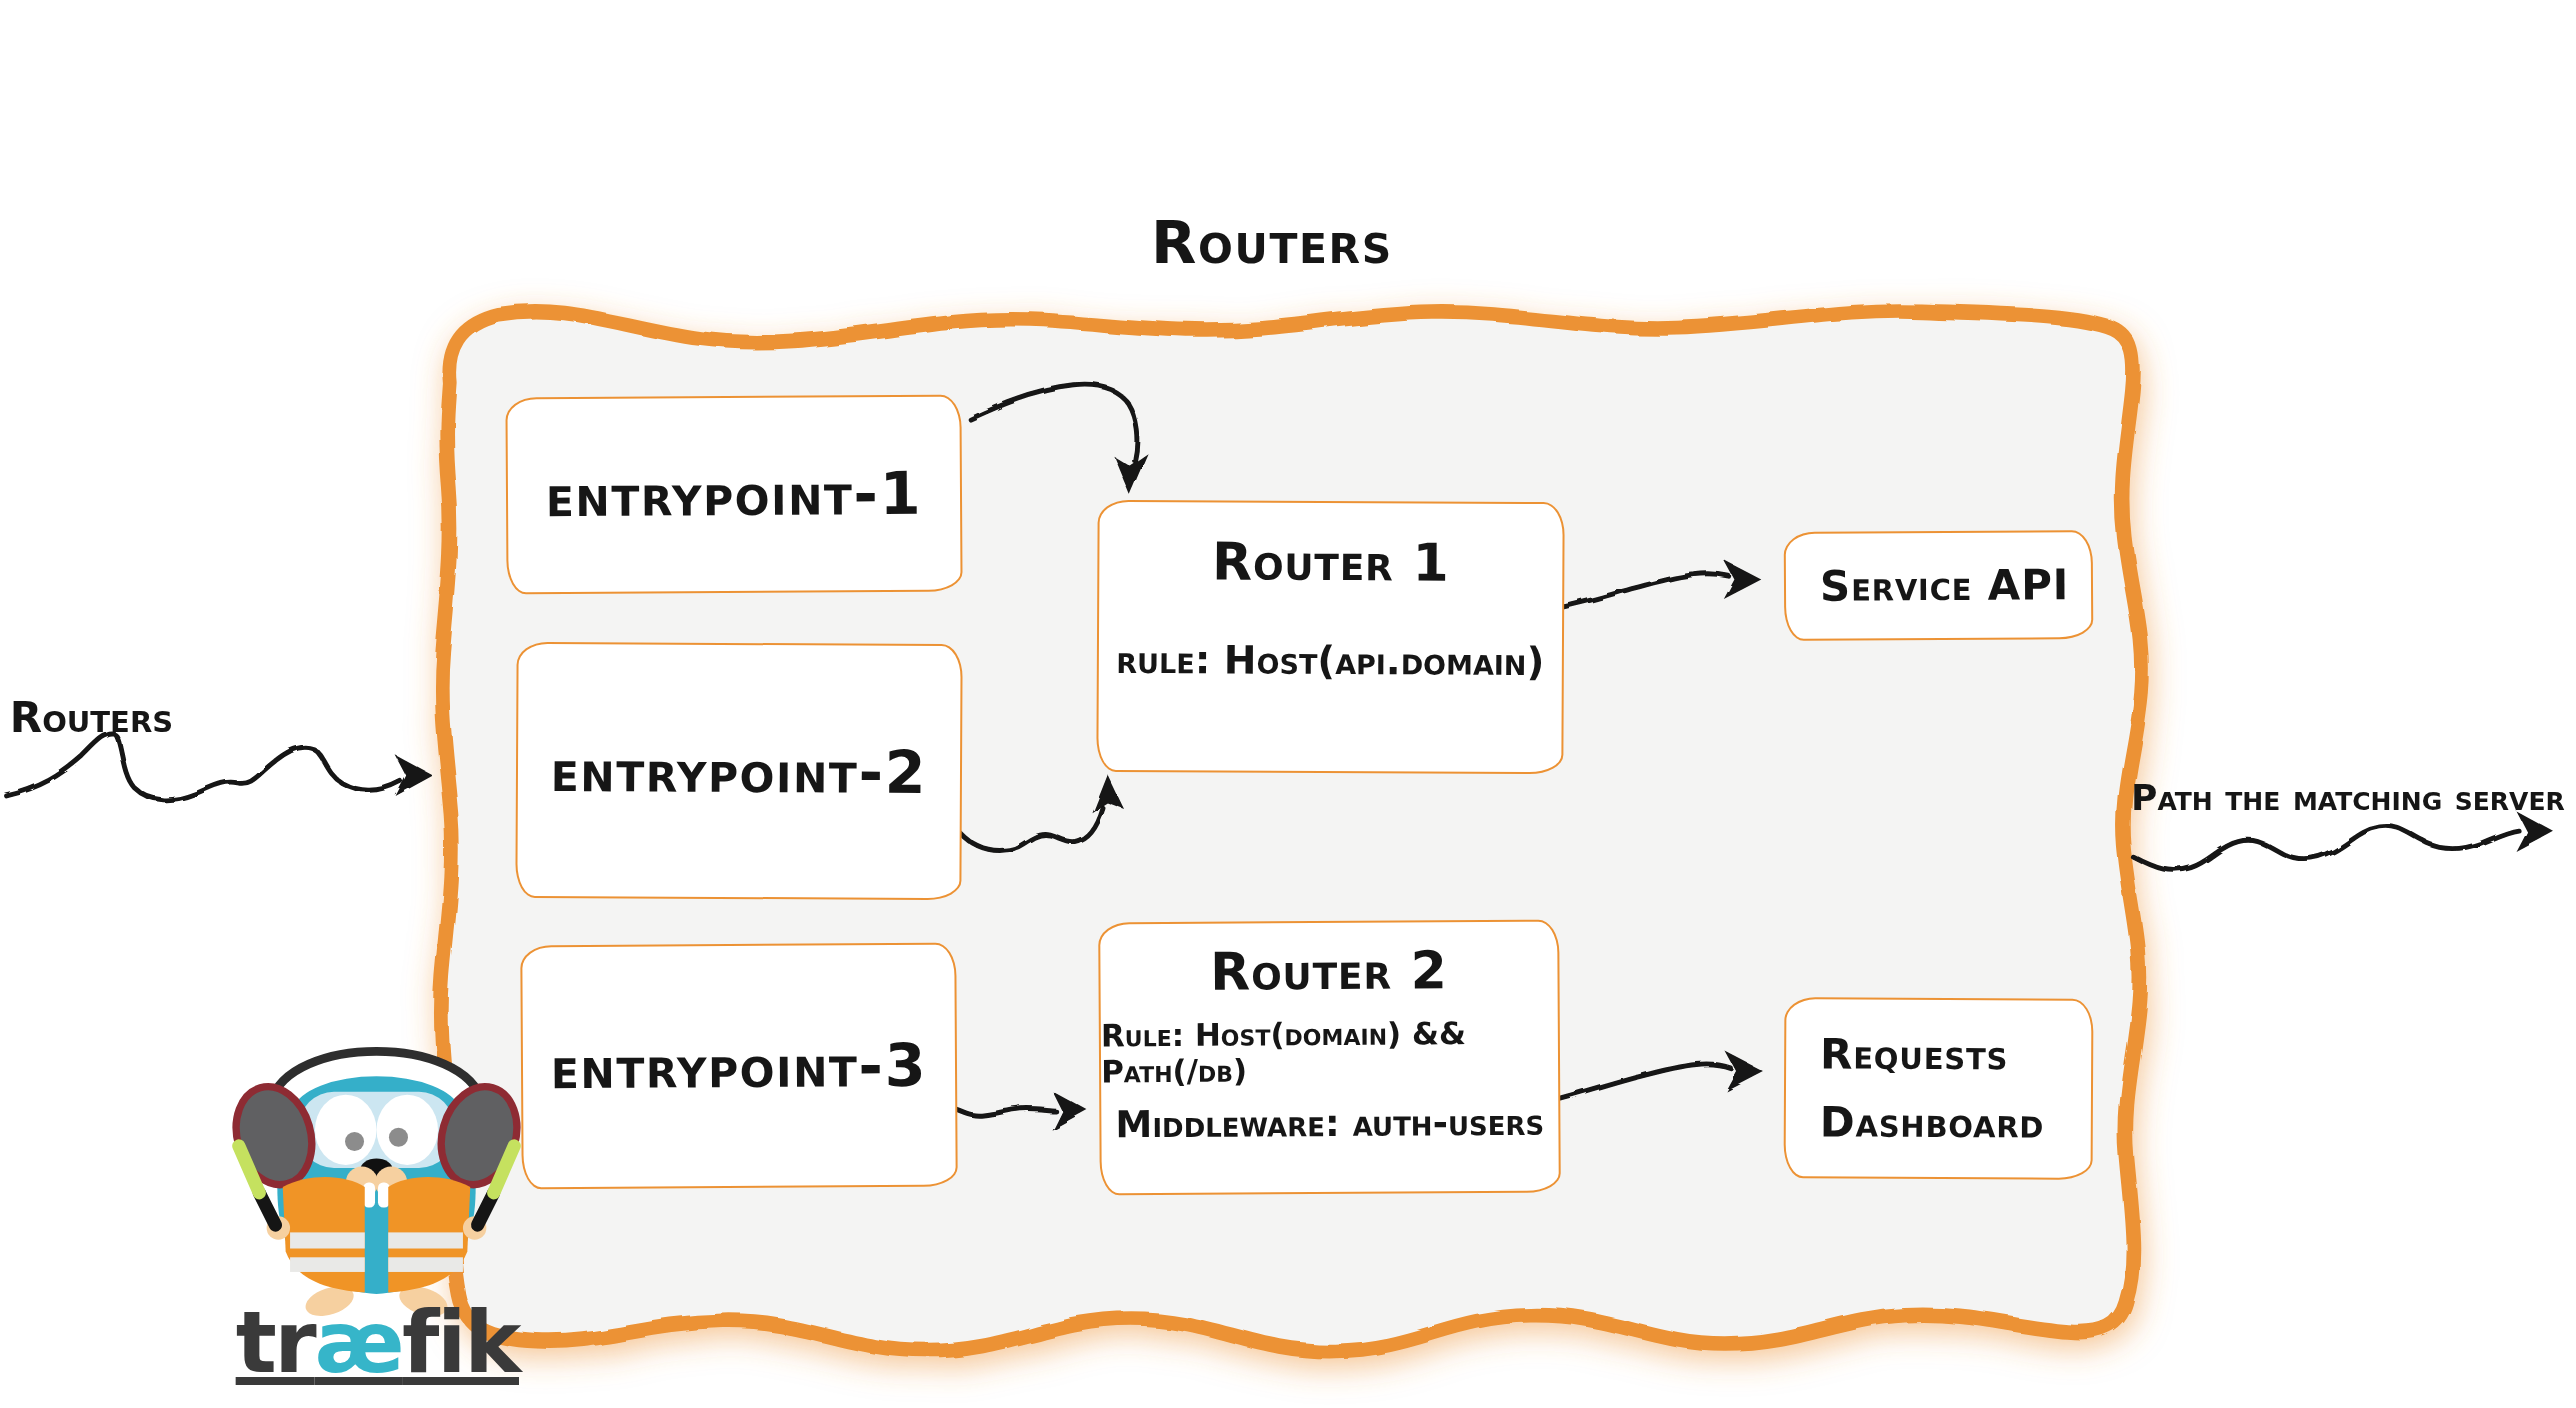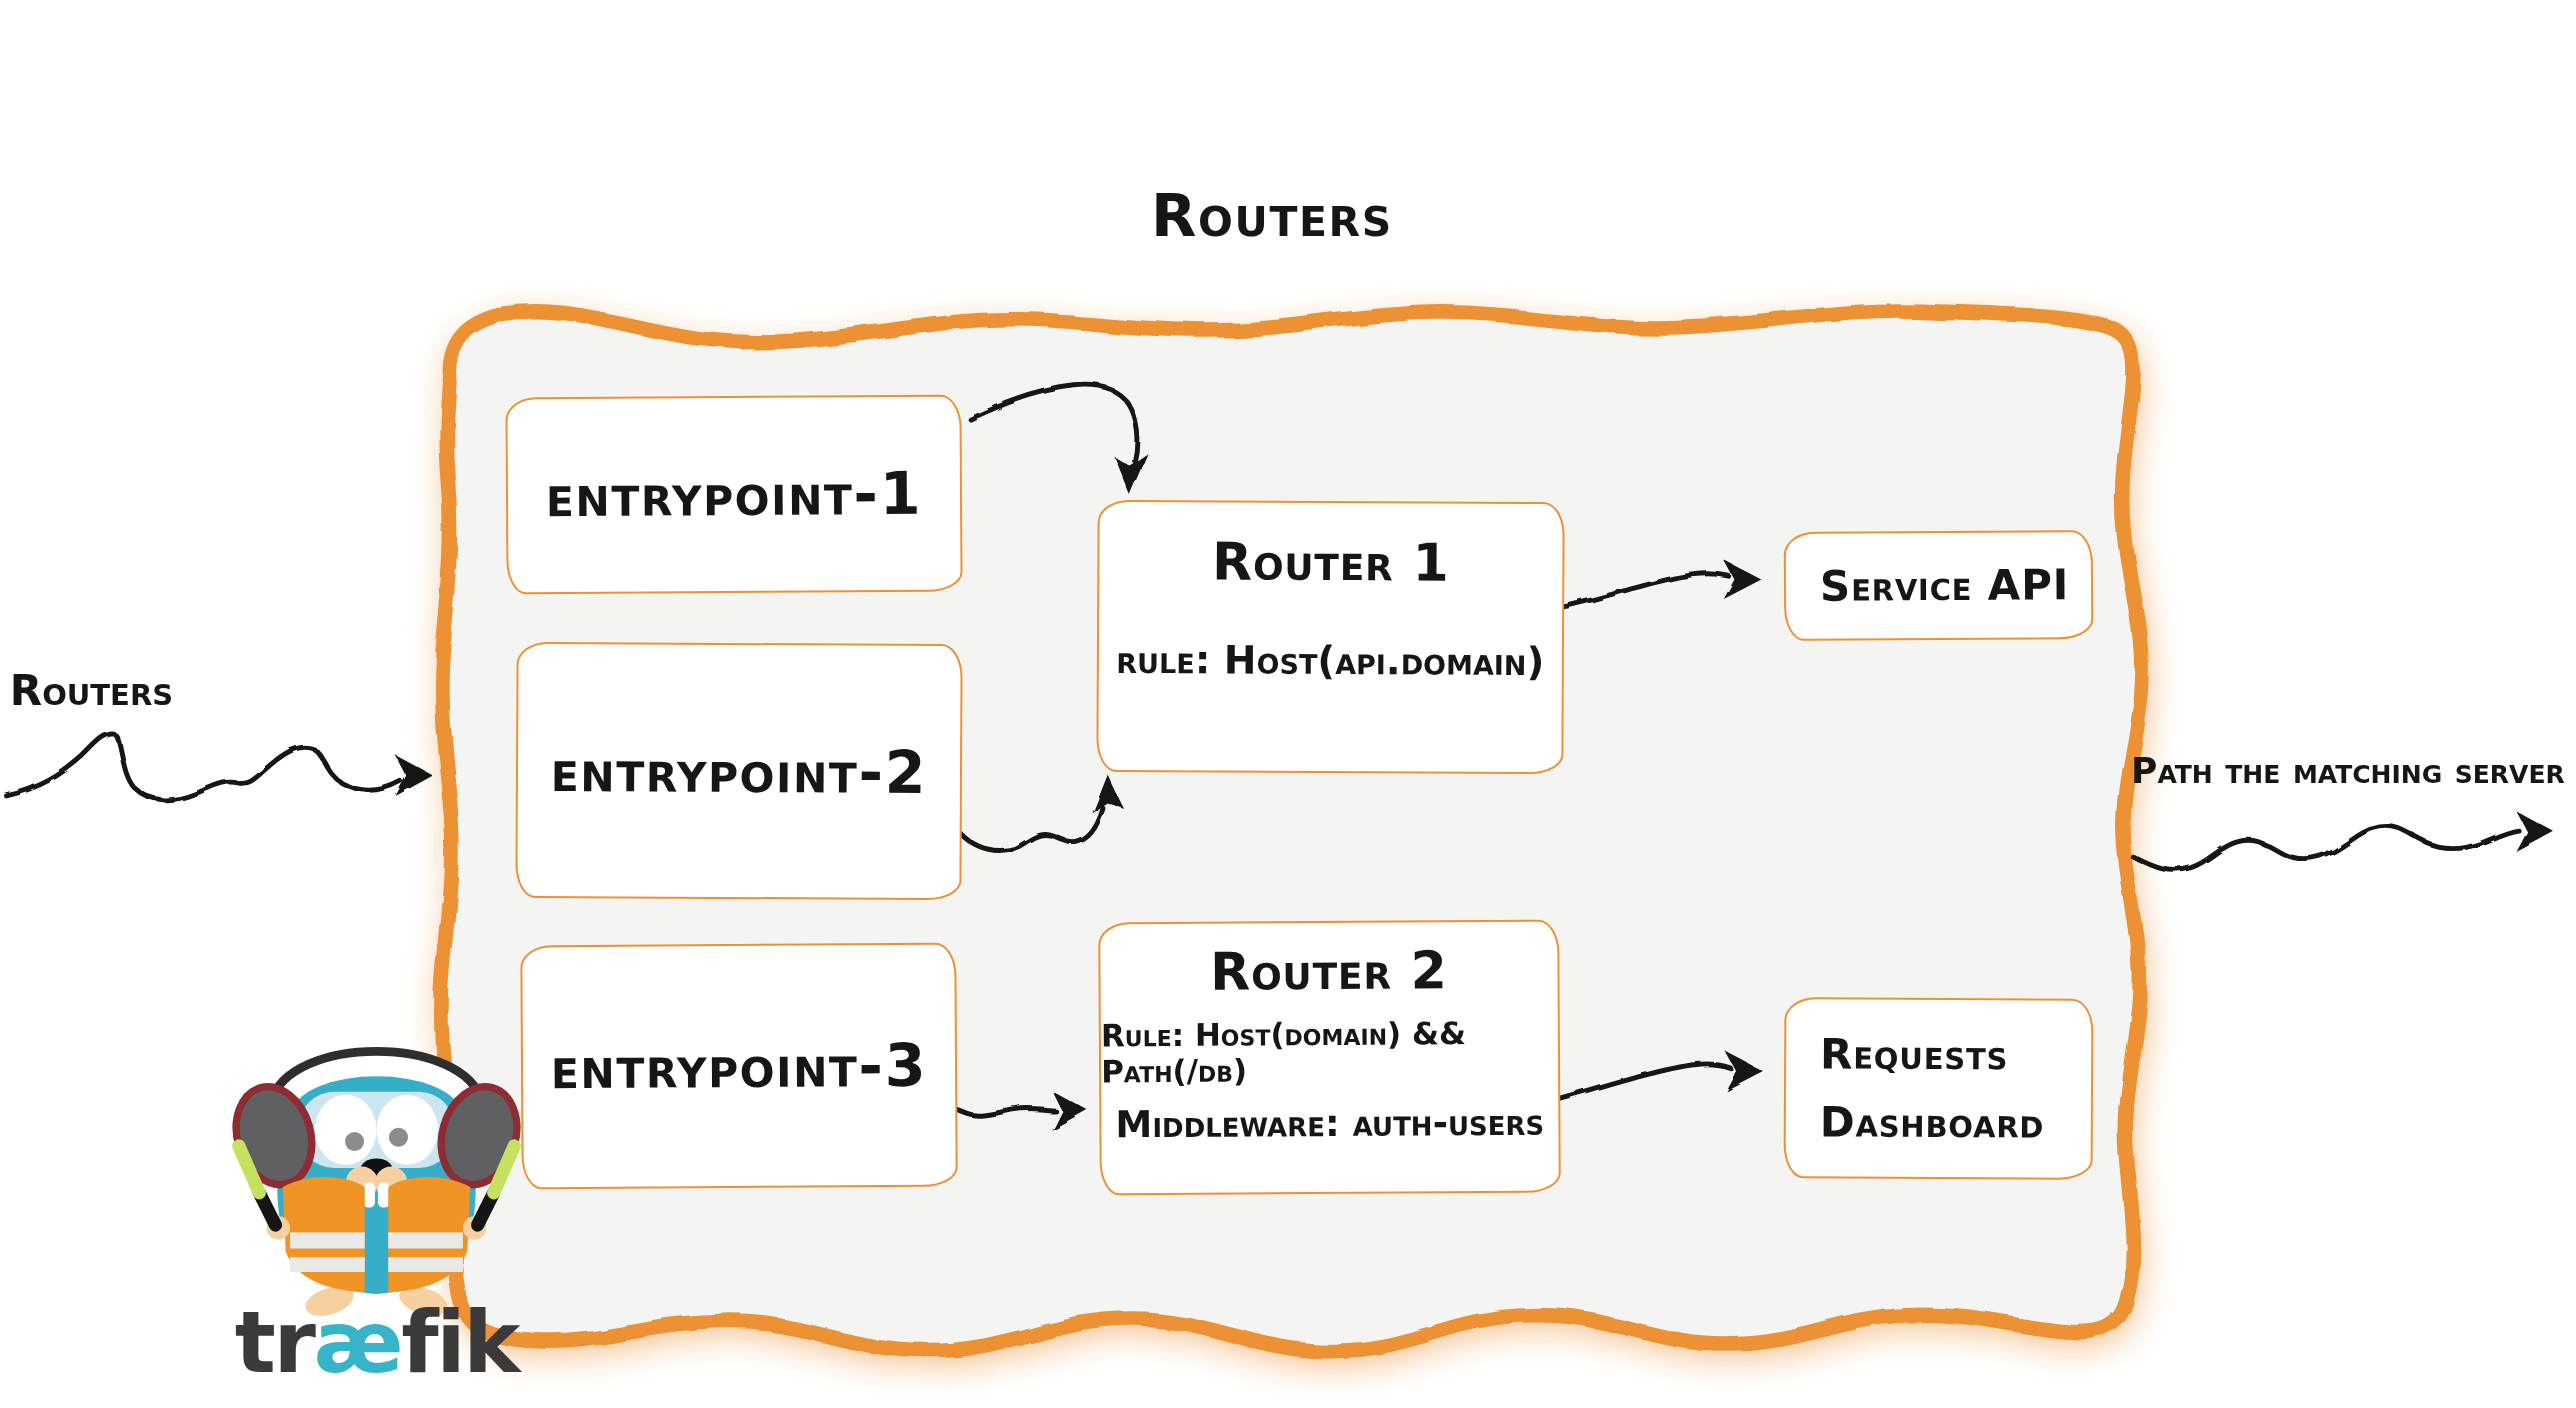--- a/index.html
+++ b/index.html
@@ -1,20 +1,20 @@
 <!DOCTYPE html>
 <html style="font-size:13px"><head>
 <meta charset="utf-8">
 <style>
   html,body{margin:0;padding:0;}
   body{
     width:2576px;height:1408px;position:relative;background:#ffffff;overflow:hidden;
     font-family:"DejaVu Sans","Liberation Sans",sans-serif;color:#161616;
   }
-  .abs{position:absolute;}
+  .abs{position:absolute;margin-top:27px;}
   .sc{font-variant:small-caps;font-weight:600;color:#161616;}
   
   #sketch-layer{position:absolute;left:0;top:0;width:2576px;height:1408px;z-index:0;}
   
   .sketch-box{
     position:absolute;background:#ffffff;border:2.4px solid #EC9234;z-index:2;
     border-radius:31px 21px 34px 19.5px / 23px 33px 19.5px 34px;
     display:flex;align-items:center;justify-content:center;flex-direction:column;
     box-sizing:border-box;
   }
@@ -26,22 +26,22 @@
   .router-rule{font-size:39px;}
   .router-rule-sm{font-size:31px;}
   .router-mw{font-size:37px;}
   .svc-box{align-items:flex-start;padding-left:34px;}
   .svc-label{font-size:42px;letter-spacing:0.8px;}
   .page-title{font-size:59px;letter-spacing:1.6px;text-align:center;z-index:2;}
   .side-label{font-size:42px;z-index:2;}
   .side-label-r{font-size:36px;z-index:2;}
   #gopher{position:absolute;left:230px;top:1011px;width:293px;height:308px;z-index:3;}
   #wordmark{
-    position:absolute;left:234px;top:1299px;width:285px;z-index:4;text-align:center;
-    font-size:86px;font-weight:700;letter-spacing:-2.4px;color:#3A3A3A;line-height:1.0;
+    position:absolute;left:234px;top:1299px;width:285px;z-index:4;text-align:right;
+    font-size:86px;font-weight:700;letter-spacing:-2.4px;color:#3A3A3A;line-height:1.0;text-decoration:underline;
   }
   #wordmark .lig{color:#36B5C9;}
 </style>
 </head>
 <body>
 
 <svg id="sketch-layer" viewBox="0 0 3165 1730">
   <defs>
     <filter id="rough" x="-5%" y="-5%" width="110%" height="110%">
       <feTurbulence type="fractalNoise" baseFrequency="0.022" numOctaves="3" seed="7" result="n"></feTurbulence>

